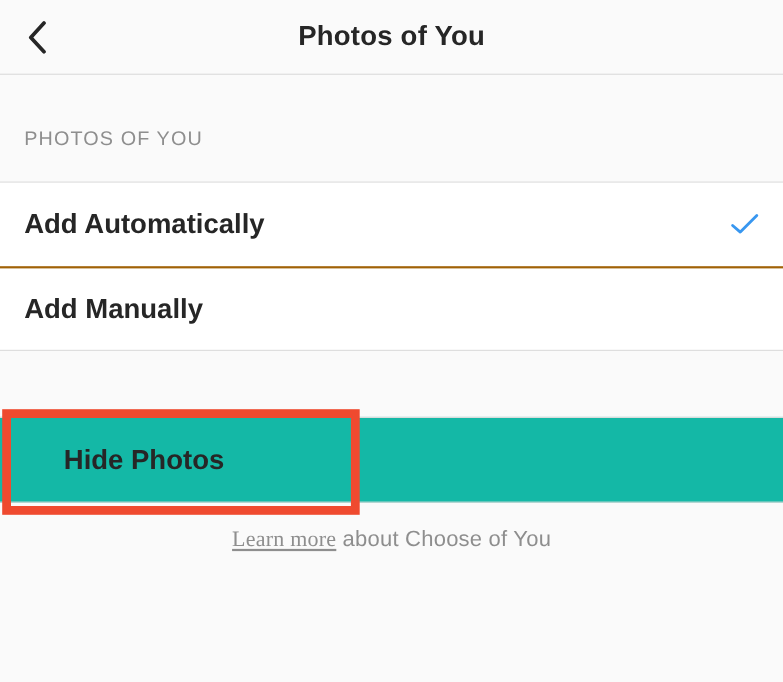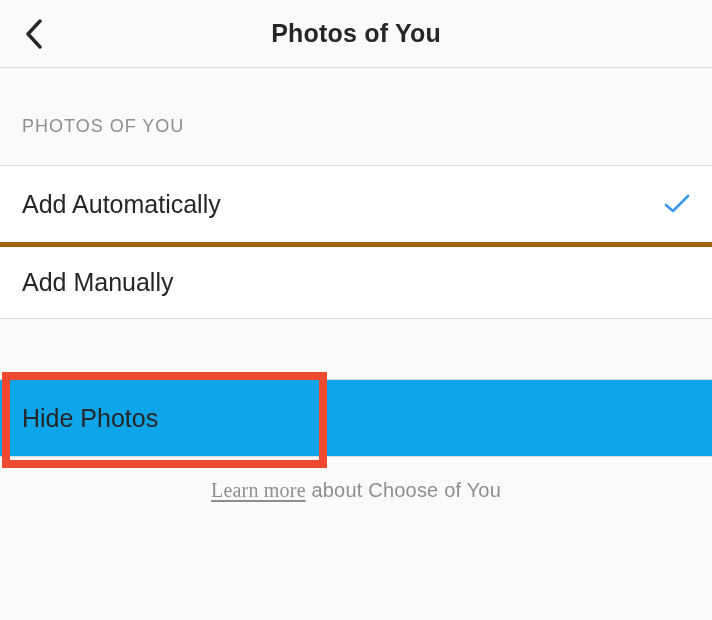--- a/index.html
+++ b/index.html
@@ -66,32 +66,34 @@
     }
     .row {
       display: flex;
       align-items: center;
       justify-content: space-between;
       padding: 0 22px;
       height: 76px;
       font-size: 25px;
       color: #262626;
       cursor: pointer;
+      font-weight: bold;
     }
-    .row + .row { border-top: 5px solid #a16207; }
+    .row + .row { border-top: 2px solid #a16207; }
     .check { color: #3897f0; }
     .check svg { display: block; }
 
     .spacer { height: 60px; }
 
     .group2 {
-      background: #0ea5e9;
+      background: #14b8a6;
       border-top: 1px solid #dbdbdb;
       border-bottom: 1px solid #dbdbdb;
       position: relative;
+      padding-left: 36px;
     }
     .highlight-box {
       position: absolute;
       pointer-events: none;
       top: -8px;
       left: 2px;
       width: 325px;
       height: 96px;
       border: 8px solid #ef4a2f;
     }

